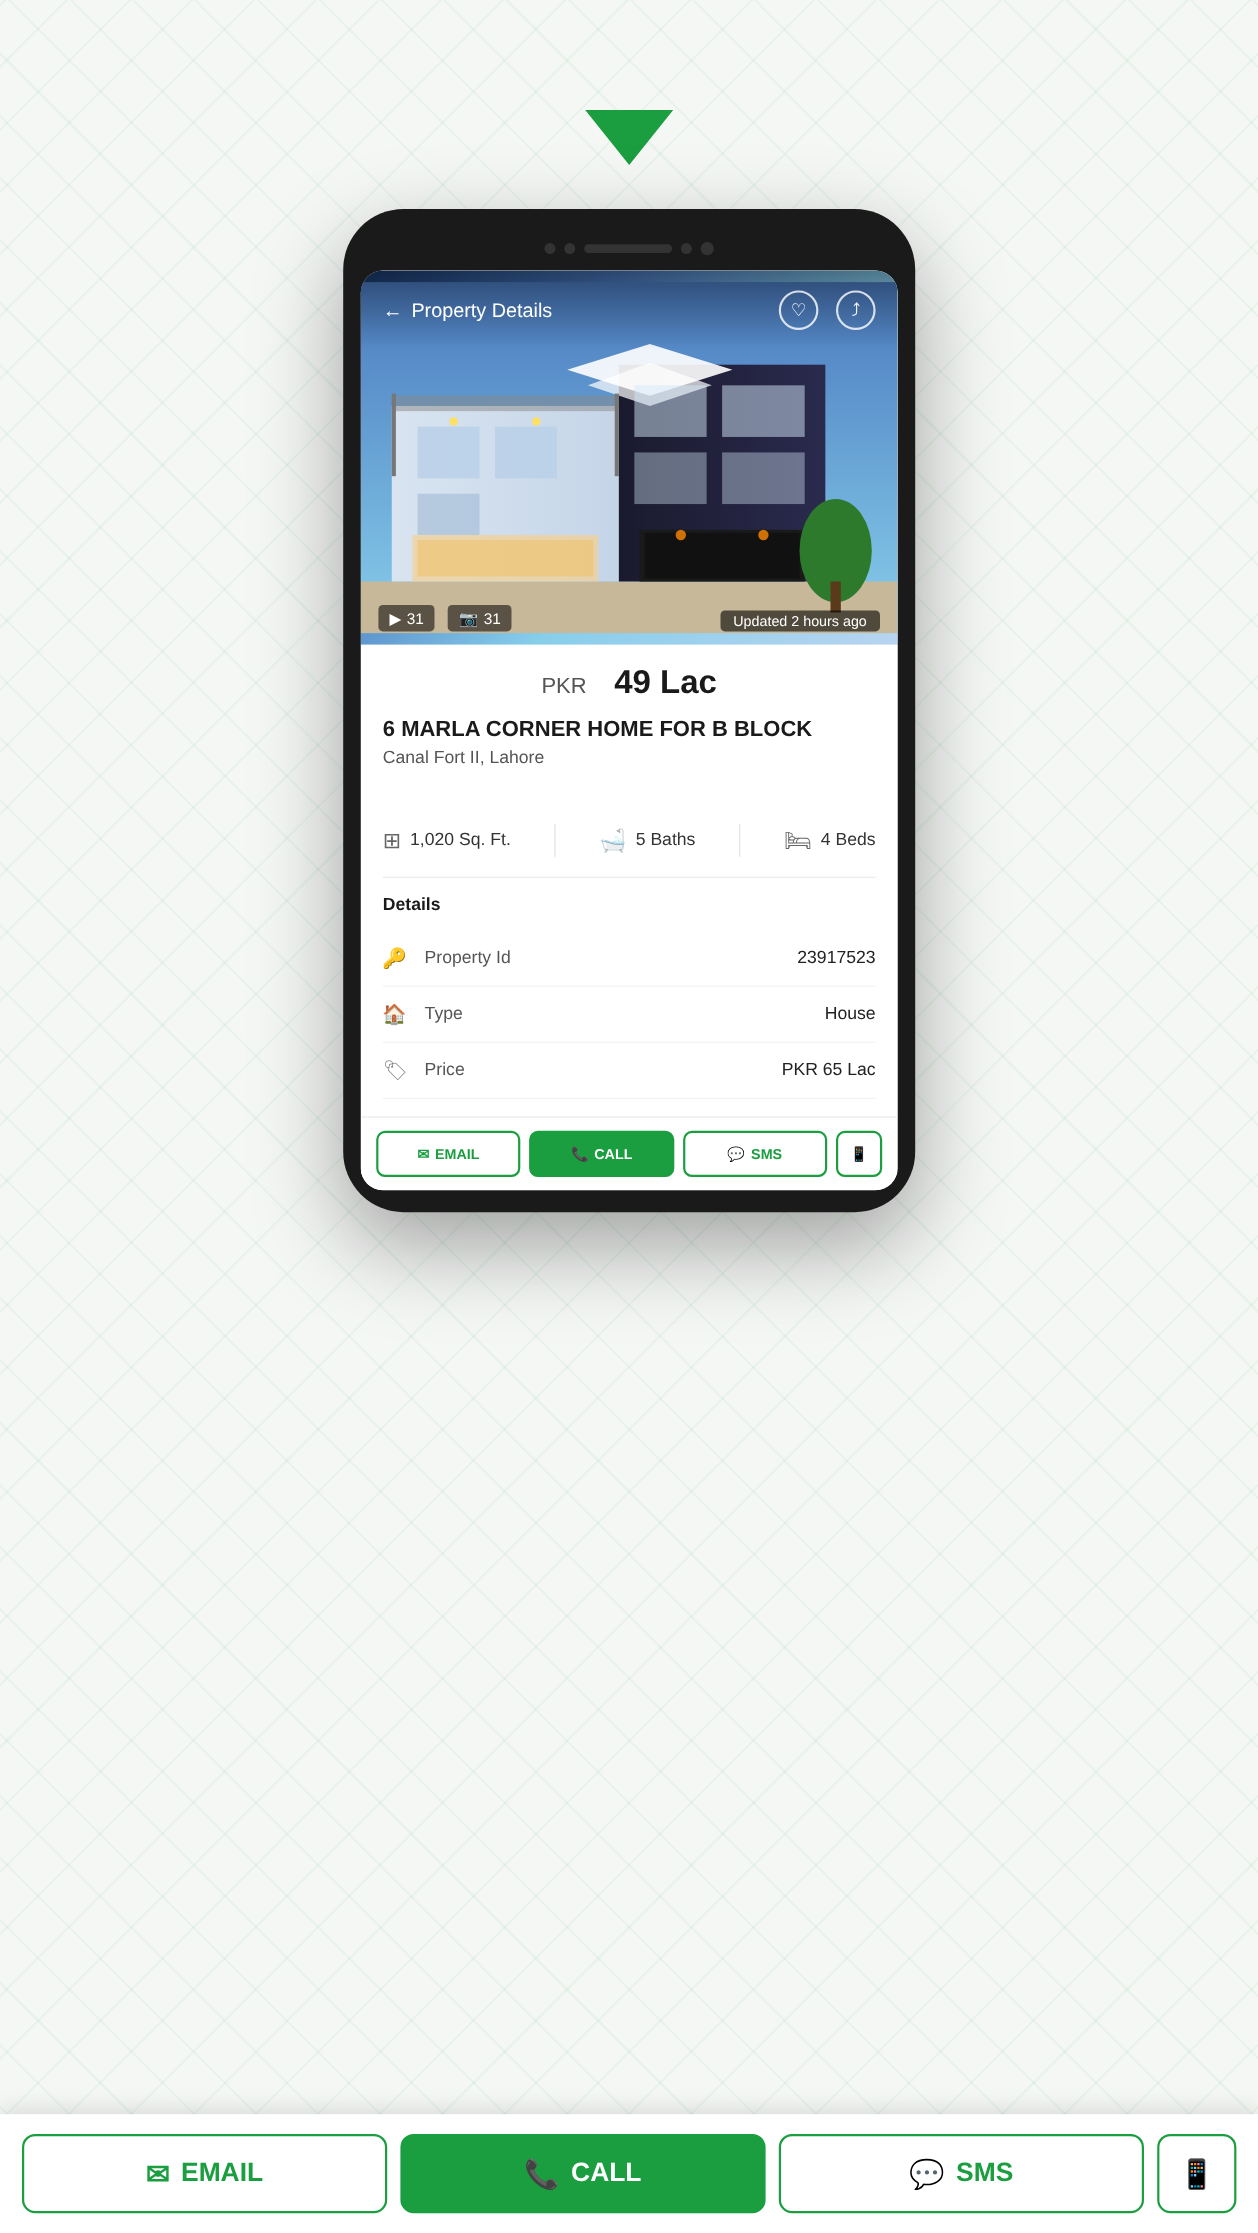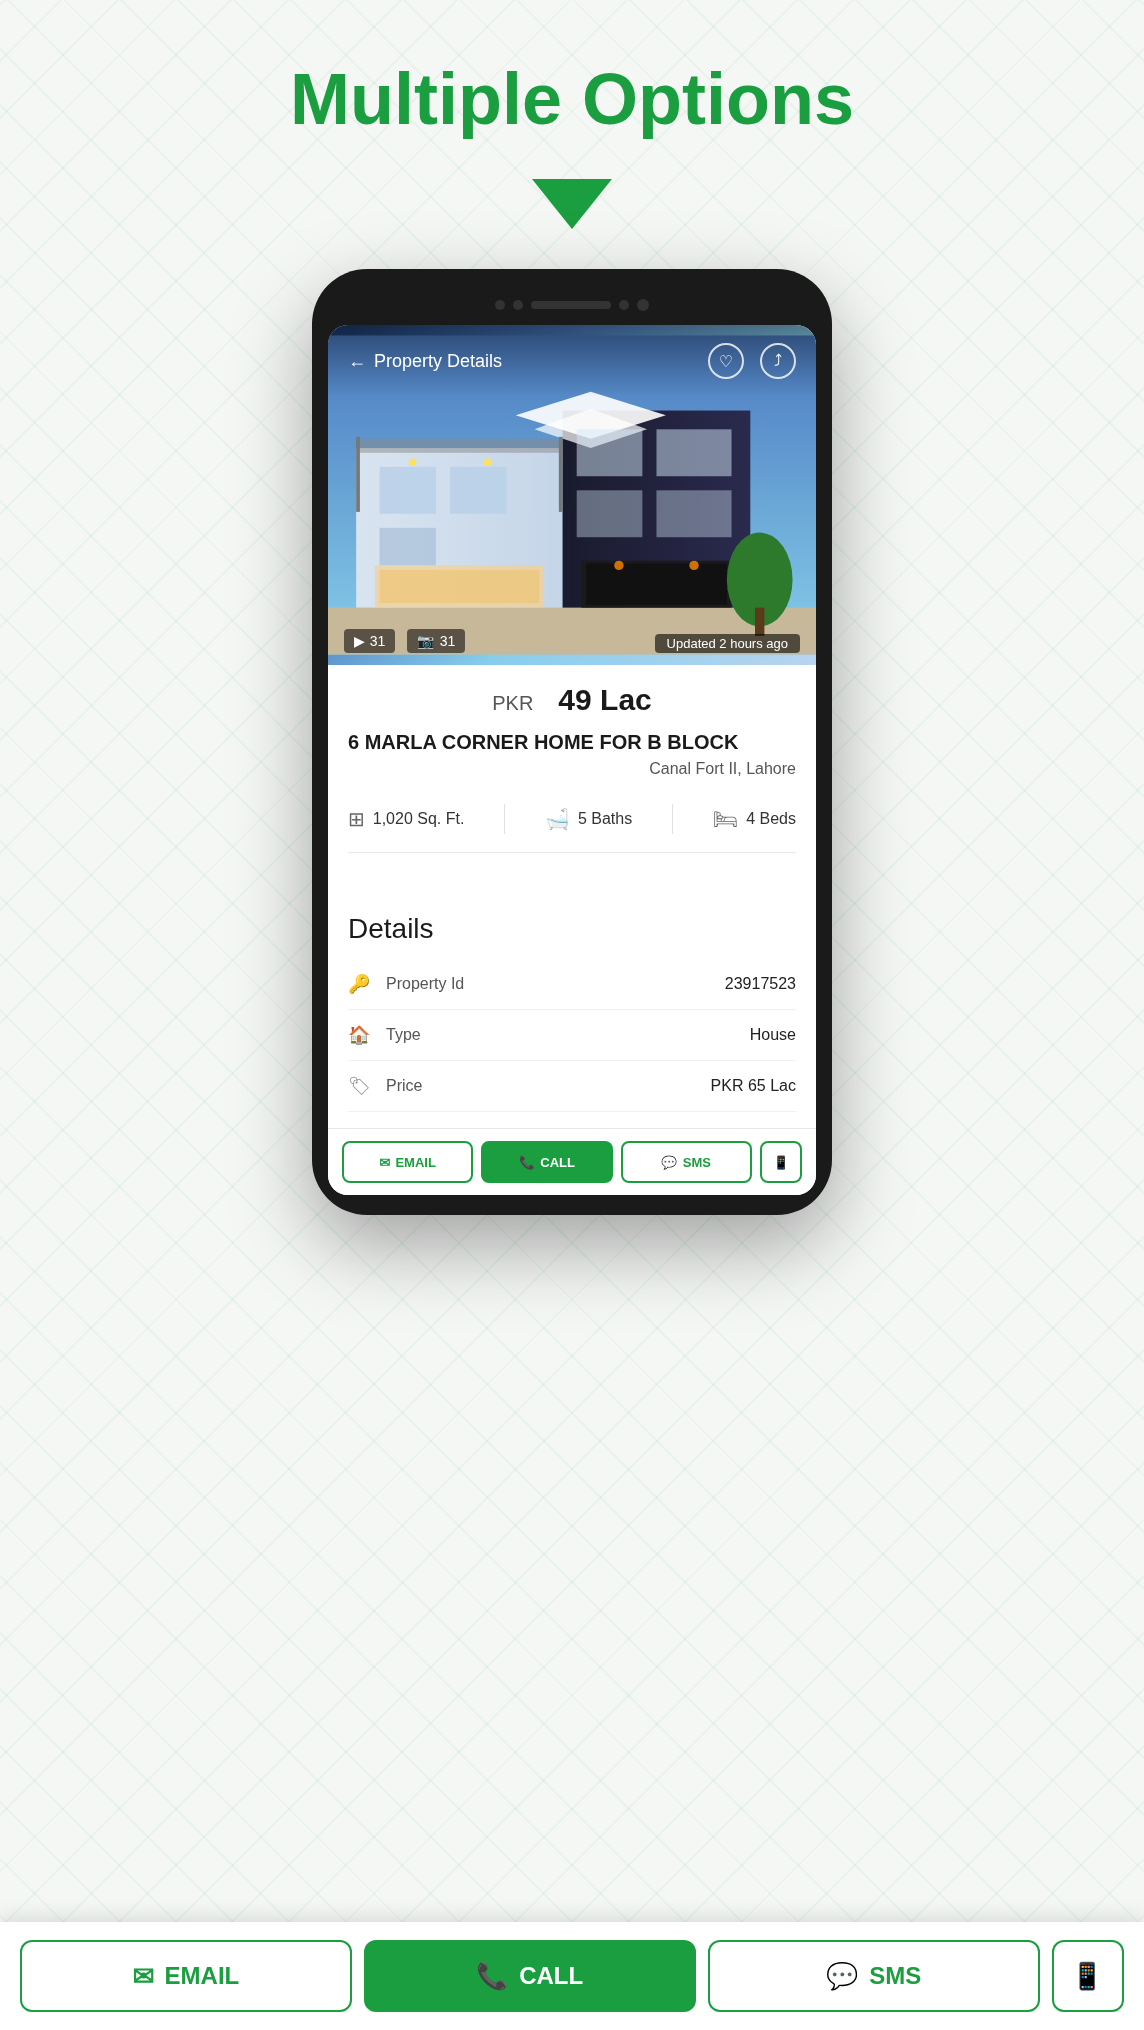--- a/index.html
+++ b/index.html
@@ -212,22 +212,21 @@
     .property-title {
       font-size: 20px;
       font-weight: 700;
       color: #1a1a1a;
       margin-bottom: 6px;
     }
 
     .property-location {
       font-size: 16px;
       color: #555;
-      margin-bottom: 8px;
-      text-align: right;
+      margin-bottom: 32px;
     }
 
     
     .features-row {
       display: flex;
       justify-content: space-between;
       align-items: center;
       padding: 18px 0;
       border-bottom: 1px solid #e8e8e8;
     }
@@ -250,25 +249,24 @@
       height: 30px;
       background: #e0e0e0;
     }
 
     
     .details-section {
       padding: 16px 0;
     }
 
     .details-title {
-      font-size: 28px;
-      font-weight: 400;
+      font-size: 16px;
+      font-weight: 700;
       color: #1a1a1a;
       margin-bottom: 14px;
-      margin-top: 44px;
     }
 
     .detail-row {
       display: flex;
       align-items: center;
       padding: 14px 0;
       border-bottom: 1px solid #f0f0f0;
     }
 
     .detail-icon {
@@ -397,21 +395,20 @@
     }
   </style>
 </head>
 <body>
 
 <div class="bg-pattern"></div>
 
 <div class="content-wrapper">
 
   <div class="headline">
-    <div class="headline-green">Multiple Options</div>
   </div>
 
   <div class="arrow-down"></div>
 
   <div class="phone-frame">
 
     <div class="phone-top-bar">
       <div class="phone-dot"></div>
       <div class="phone-dot"></div>
       <div class="phone-speaker"></div>

